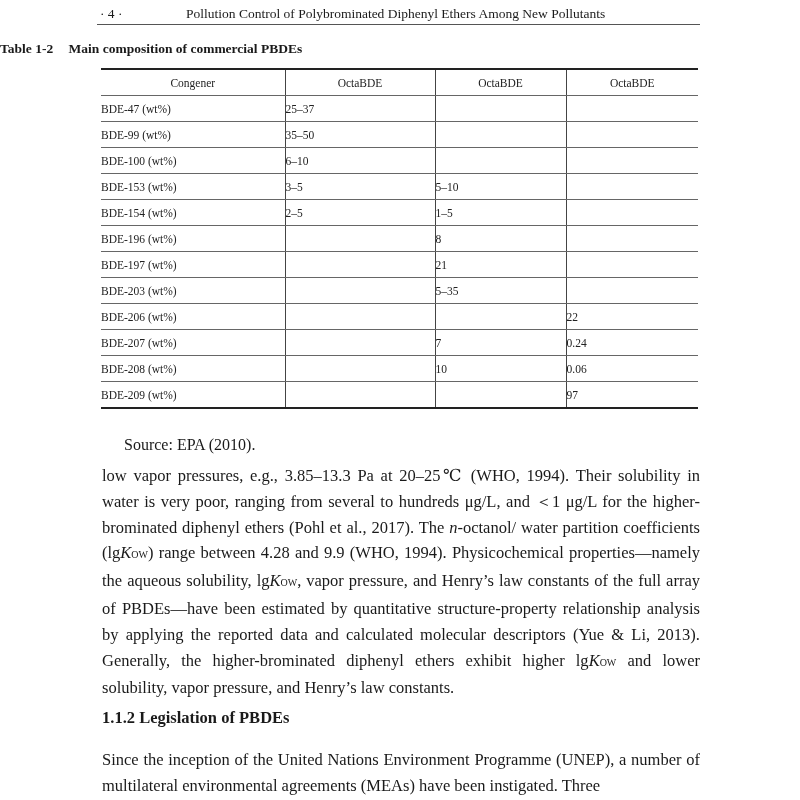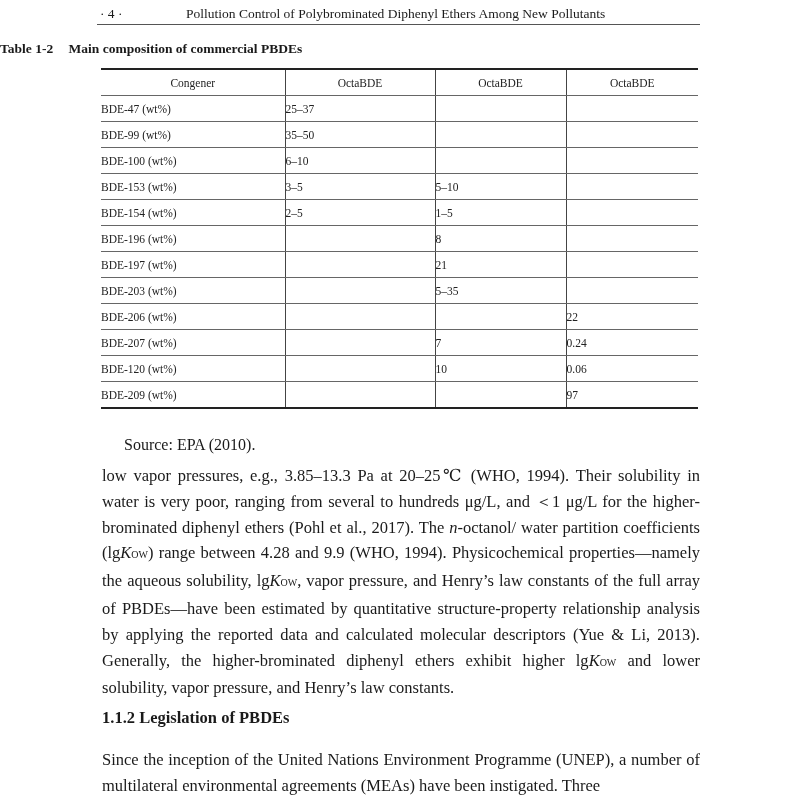--- a/index.html
+++ b/index.html
@@ -133,21 +133,21 @@
         <td></td>
         <td>22</td>
       </tr>
       <tr>
         <td>BDE-207 (wt%)</td>
         <td></td>
         <td>7</td>
         <td>0.24</td>
       </tr>
       <tr>
-        <td>BDE-120 (wt%)</td>
+        <td>BDE-208 (wt%)</td>
         <td></td>
         <td>10</td>
         <td>0.06</td>
       </tr>
       <tr>
         <td>BDE-209 (wt%)</td>
         <td></td>
         <td></td>
         <td>97</td>
       </tr>

